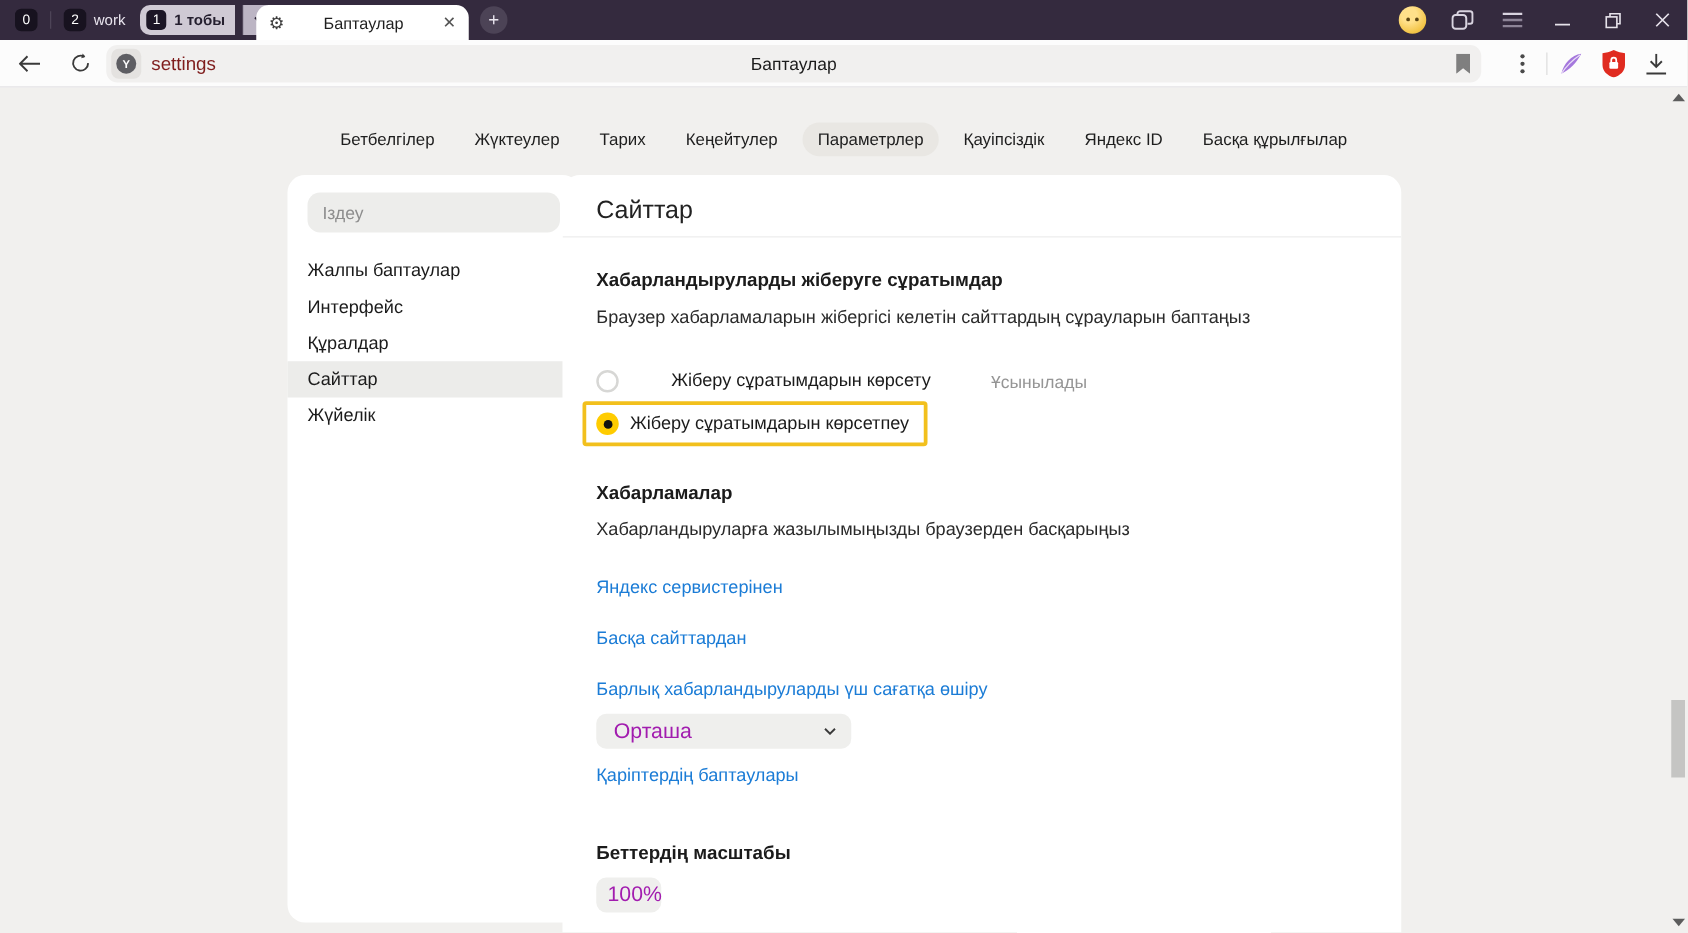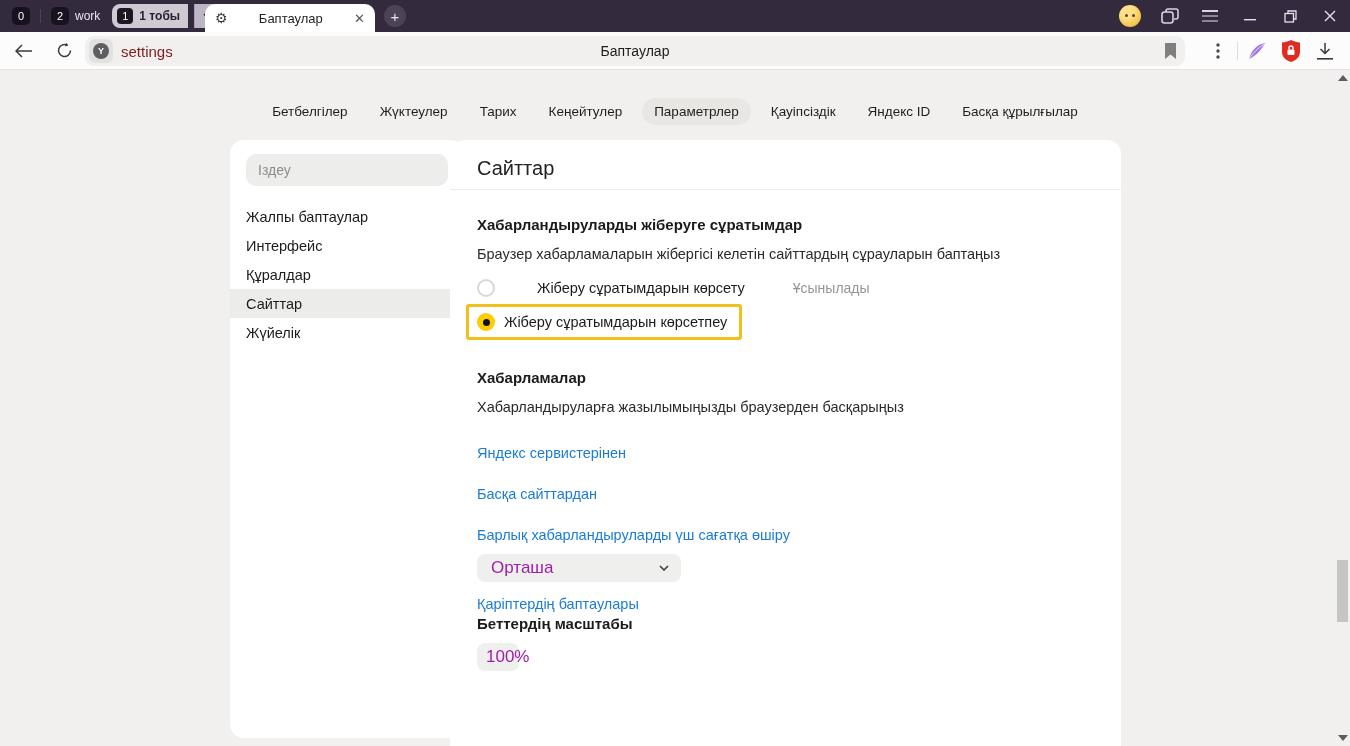--- a/index.html
+++ b/index.html
@@ -56,37 +56,37 @@
   .side-item.selected { background:#ececea; margin:0 -16px; padding:0 16px; }
 
   
   .content-card { position:absolute; left:450px; top:140px; width:671px; height:606px; background:#fff; border-radius:14px 14px 0 0; padding:0 27px; overflow:hidden; }
   .content-title { font-size:20px; font-weight:normal; color:#222; margin-top:14px; line-height:28px; }
   .content-divider { height:1px; background:#ededed; margin:7px -27px 0; }
   .sec-title { font-size:15px; font-weight:bold; color:#1b1b1b; line-height:20px; }
   .sec-desc { font-size:14.5px; color:#2b2b2b; line-height:20px; margin-top:9px; }
   .s1-title { margin-top:25px; }
   .radio-row { display:flex; align-items:center; gap:9px; height:22px; }
-  .radio-row.first { margin-top:13px;gap:42px; }
+  .radio-row.first { margin-top:30px;gap:42px; }
   .radio { width:18px; height:18px; border-radius:50%; flex:0 0 18px; }
   .radio.off { border:2px solid #d7d7d5; background:#fff; }
   .radio.on { background:#ffcc00; position:relative; }
   .radio.on::after { content:""; position:absolute; left:5.5px; top:5.5px; width:7px; height:7px; border-radius:50%; background:#111; }
   .radio-label { font-size:14.5px; color:#1b1b1b; }
   .radio-badge { font-size:14px; color:#959595; margin-left:6px; }
   .highlight-box { border:3px solid #f2c01d; border-radius:3px; margin:5px 0 0 -11px; padding:4px 12px 4px 8px; width:fit-content; }
   .links-list { display:flex; flex-direction:column; }
   .setting-link { font-size:14.5px; color:#1b7cd6; text-decoration:none; line-height:20px; margin-top:21px; display:inline-block; width:fit-content; }
   .s2-title { margin-top:28px; }
   .s3-title { margin-top:40px; }
   .select-box { margin-top:9px; height:28px; background:#efefed; border-radius:8px; display:flex; align-items:center; justify-content:space-between; padding:0 12px 0 14px; }
   .select-box.font { width:204px; }
-  .select-box.zoom { width:42px; padding:0 8px 0 9px; }
+  .select-box.zoom { width:52px; padding:0 8px 0 9px; }
   .select-value { font-size:17px; color:#a21caf; }
-  .s4-title { }
+  .s4-title { margin-top:42px; }
 
   
   .scrollbar { position:absolute; right:0; top:70px; width:14px; height:676px; background:#f1f0ee; }
   .sb-arrow { position:absolute; left:2px; width:0; height:0; border-left:5px solid transparent; border-right:5px solid transparent; }
   .sb-arrow.up { top:5px; border-bottom:6px solid #5c5c5c; }
   .sb-arrow.down { bottom:5px; border-top:6px solid #5c5c5c; }
   .sb-thumb { position:absolute; left:1px; top:490px; width:11px; height:62px; background:#c5c5c3; }
 
   svg { display:block; }
 </style>

